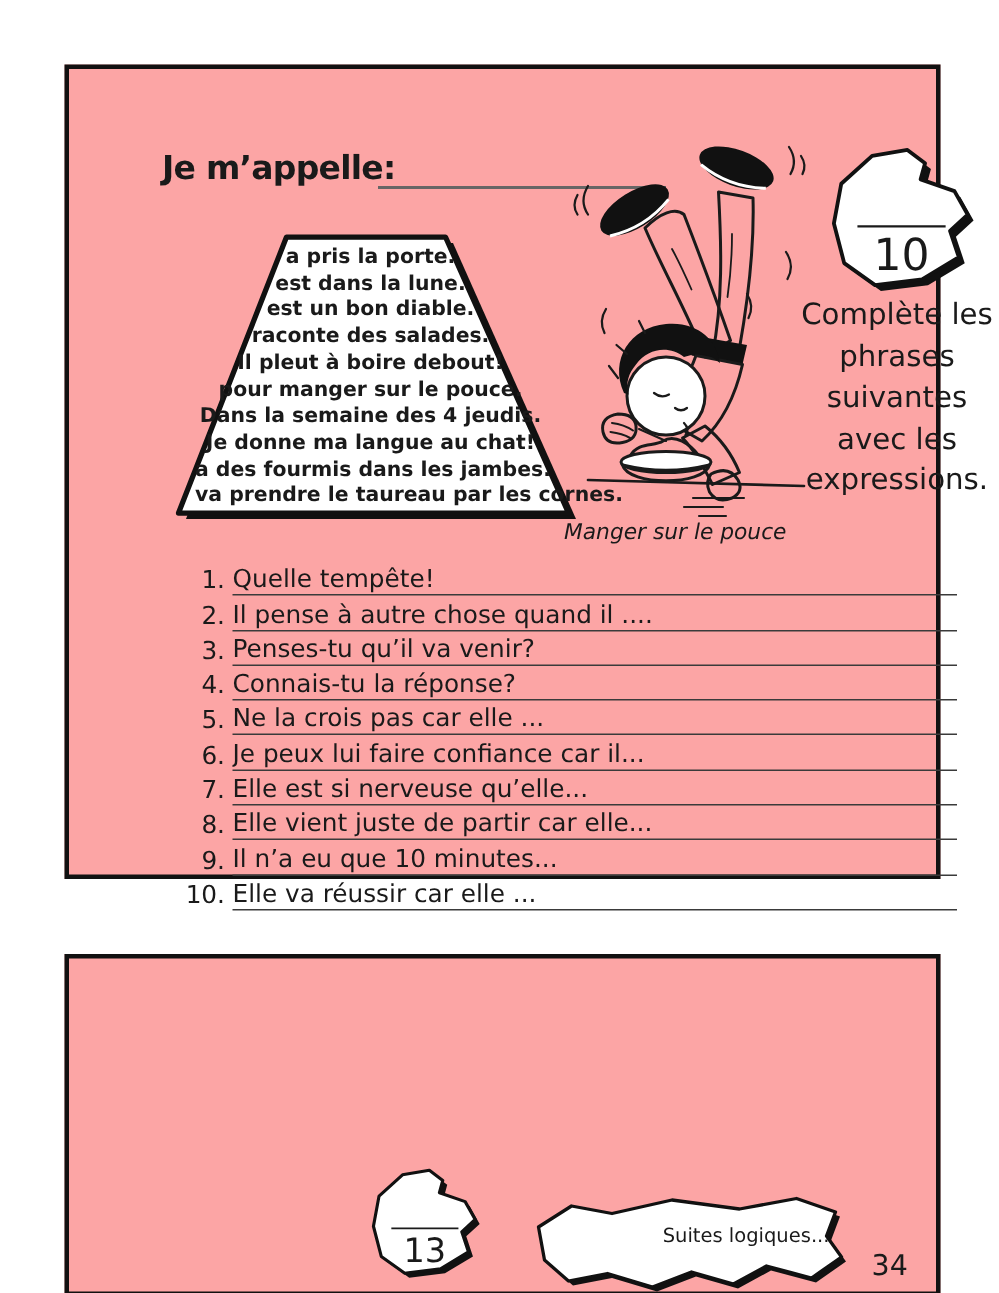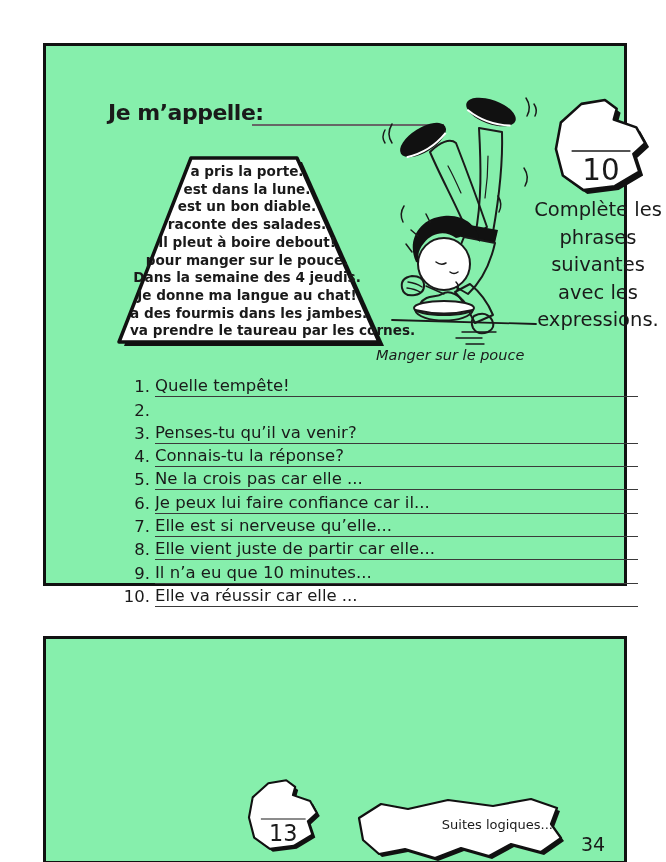--- a/index.html
+++ b/index.html
@@ -2,21 +2,21 @@
 <html><head>
 <meta charset="utf-8">
 <style>
   html,body{margin:0;padding:0;background:#fff;}
   body{
     width:666px;height:862px;
     font-family:"DejaVu Sans",sans-serif;
     color:#1a1a1a;
   }
   .sheet{position:relative;width:666px;height:862px;background:#fff;overflow:hidden;}
-  .box{position:absolute;border:3px solid #111;background:#86efac;box-sizing:border-box;}
+  .box{position:absolute;border:3px solid #111;background:#fca5a5;box-sizing:border-box;}
   #top-box{left:43px;top:43px;width:584px;height:543px;}
   #bottom-box{left:43px;top:589px;width:584px;height:228px;margin-top:47px;}
   .abs{position:absolute;}
   
   .name-label{left:62px;top:54px;font-size:22px;font-weight:bold;letter-spacing:-0.5px;}
   .name-line{left:206px;top:55px;width:192px;height:23px;border-bottom:2px solid #666;}
   
   .trap-svg{left:55px;top:98px;}
   .trap-text{left:84px;top:117px;width:234px;text-align:center;font-size:13.6px;line-height:17.7px;font-weight:700;white-space:nowrap;}
   .trap-text span{display:block;}
@@ -128,20 +128,21 @@
       <span>expressions.</span>
     </div>
 
     <div class="abs exercise">
       <div class="ex-row">
         <span class="ex-num">1.</span>
         <span class="ex-text">Quelle tempête!</span>
       </div>
       <div class="ex-row">
         <span class="ex-num">2.</span>
+        <span class="ex-text">Il pense à autre chose quand il ....</span>
       </div>
       <div class="ex-row">
         <span class="ex-num">3.</span>
         <span class="ex-text">Penses-tu qu’il va venir?</span>
       </div>
       <div class="ex-row">
         <span class="ex-num">4.</span>
         <span class="ex-text">Connais-tu la réponse?</span>
       </div>
       <div class="ex-row">

